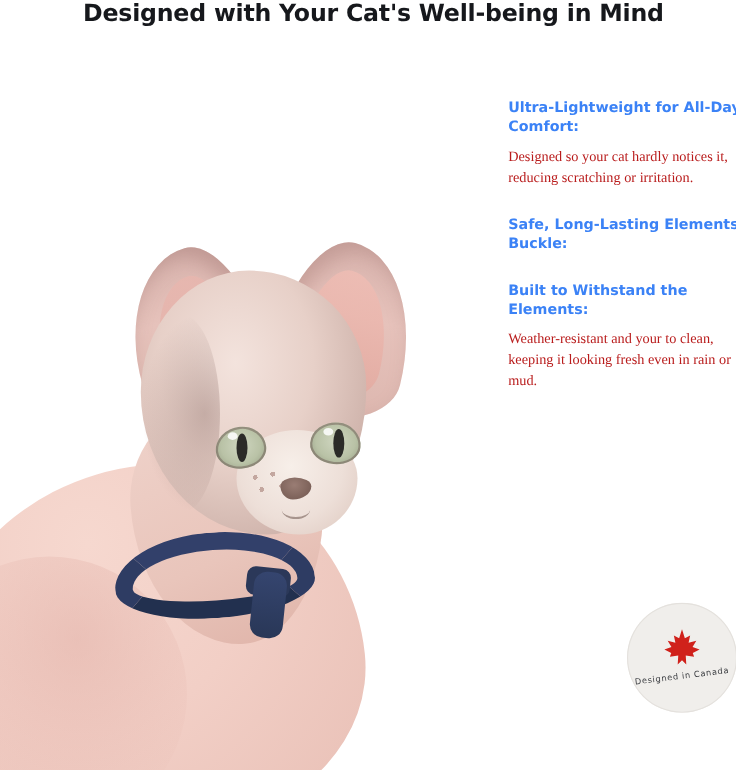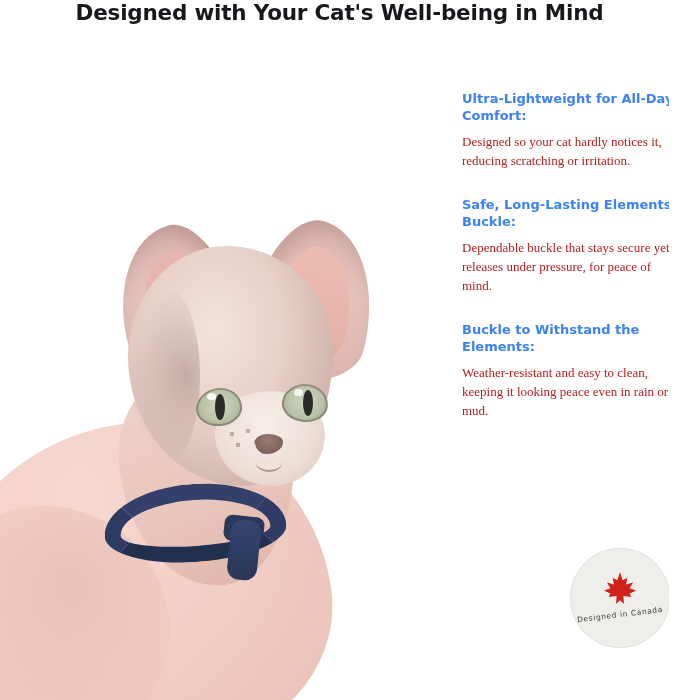--- a/index.html
+++ b/index.html
@@ -347,26 +347,25 @@
 
   <div class="copy">
 
     <div class="block">
       <p class="block-title">Ultra-Lightweight for All-Day Comfort:</p>
       <p class="block-body">Designed so your cat hardly notices it, reducing scratching or irritation.</p>
     </div>
 
     <div class="block">
       <p class="block-title">Safe, Long-Lasting Elements Buckle:</p>
-      <p class="block-body">Dependable buckle that stays secure yet releases under pressure, for peace of mind.</p>
     </div>
 
     <div class="block">
-      <p class="block-title">Buckle to Withstand the Elements:</p>
-      <p class="block-body">Weather-resistant and easy to clean, keeping it looking peace even in rain or mud.</p>
+      <p class="block-title">Built to Withstand the Elements:</p>
+      <p class="block-body">Weather-resistant and your to clean, keeping it looking fresh even in rain or mud.</p>
     </div>
 
   </div>
 
   <div class="badge">
     <div class="badge-leaf">
       <svg width="40" height="40" viewBox="0 0 40 40" aria-hidden="true">
         <path d="M20 4 L22.6 12.2 L27.4 9.8 L26 16.4 L33 14.6 L29.6 20.2 L36 22.4 L29.8 25.6 L31 29 L23.4 28 L23.9 36 L20 32.2 L16.1 36 L16.6 28 L9 29 L10.2 25.6 L4 22.4 L10.4 20.2 L7 14.6 L14 16.4 L12.6 9.8 L17.4 12.2 Z" fill="#d0211b"></path>
       </svg>
     </div>

